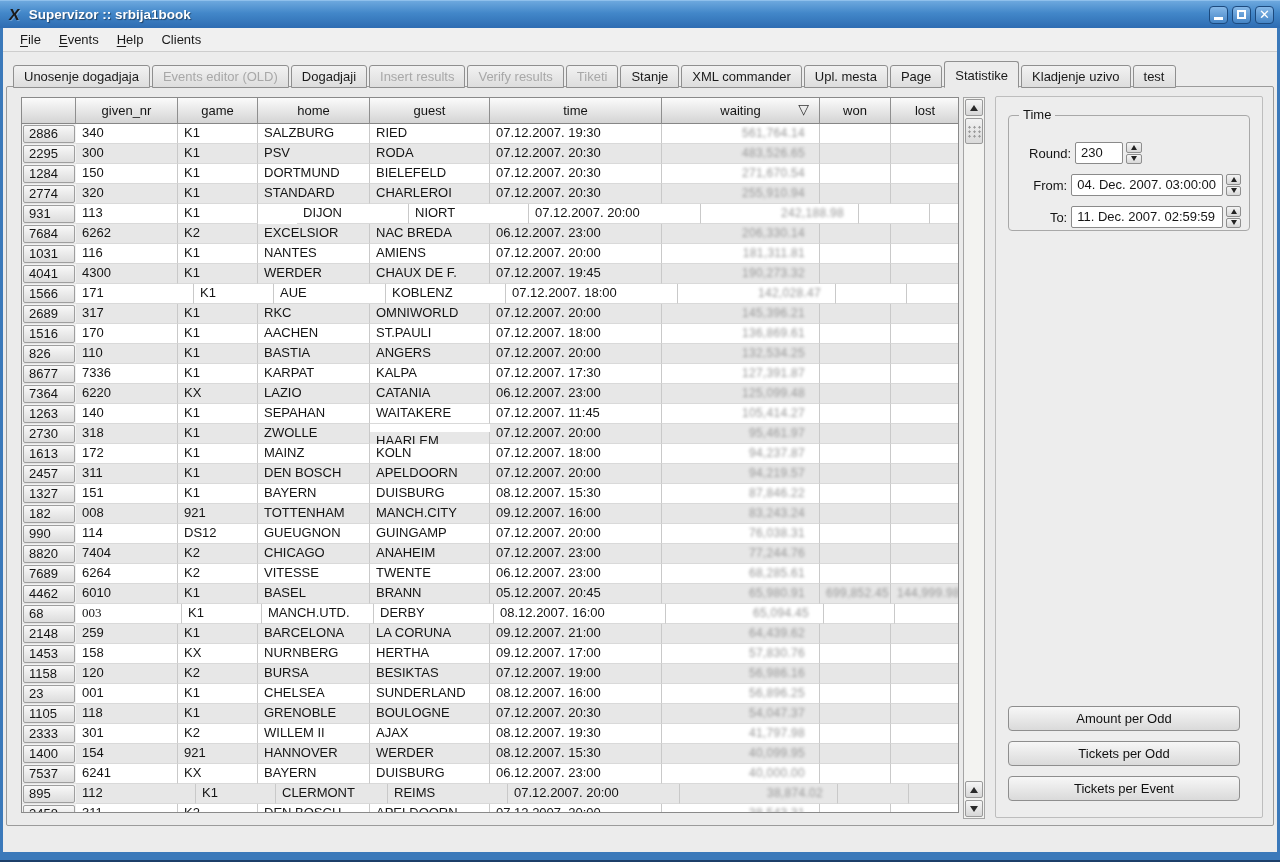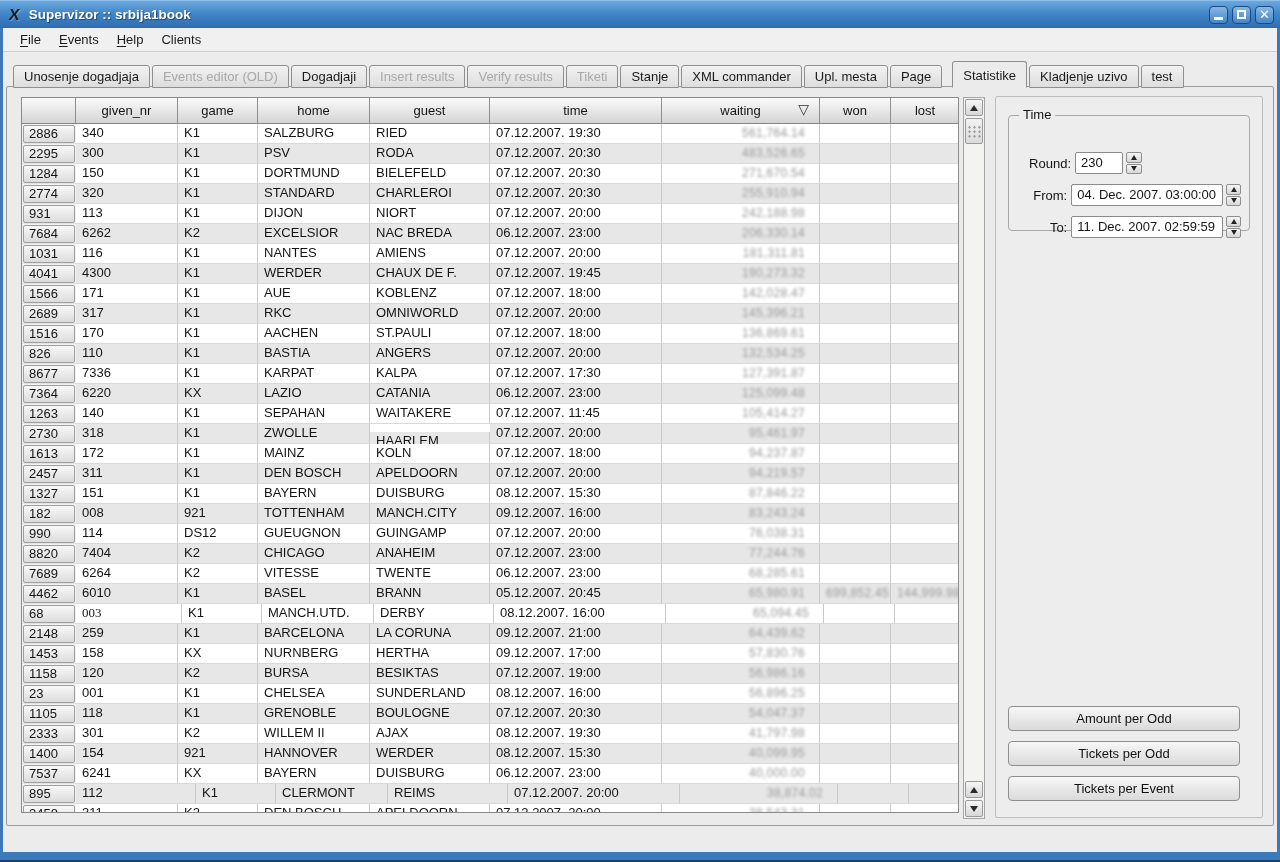--- a/index.html
+++ b/index.html
@@ -33,21 +33,21 @@
   .menu-item u { text-underline-offset:2px; }
 
   
   .tabbar { position:absolute; left:10px; top:33px; right:6px; height:27px;
     display:flex; align-items:flex-end; z-index:3; }
   .tab { height:23px; padding:3px 10px 4px; margin-right:2px; font-size:13px; white-space:nowrap;
     background:linear-gradient(#f2f2f2,#dddddd); border:1px solid #8f8f8f;
     border-radius:3px 3px 0 0; color:#1a1a1a; }
   .tab.disabled { color:#a8a8a8; }
   .tab.active { height:27px; padding-top:6px; background:#ebebeb; border-bottom:1px solid #ebebeb;
-    position:relative; z-index:4;margin-left:8px; }
+    position:relative; z-index:4; }
 
   .panel { position:absolute; left:3px; right:3px; top:58px; bottom:26px;
     border:1px solid #9b9b9b; border-radius:2px; background:#ebebeb; z-index:2; }
 
   
   .table-frame { position:absolute; left:14px; top:10px; width:938px; height:716px;
     border:1px solid #8a8a8a; background:#ffffff; overflow:hidden; }
   .thead { display:flex; height:26px; }
   .th { height:26px; background:linear-gradient(#fbfbfb,#d4d4d4); border-right:1px solid #8f8f8f;
     border-bottom:1px solid #868686; display:flex; align-items:center; justify-content:center;
@@ -236,21 +236,21 @@
               <div class="td num-right" style="width: 158px;"><span class="blur-val">255,910.94</span></div>
               <div class="td clip" style="width: 71px;"></div>
               <div class="td clip" style="width: 69px;"></div>
             </div>
             <div class="trow">
               <div class="rowhdr-wrap">
                 <div class="td-rowhdr">931</div>
               </div>
               <div class="td" style="width: 102px;">113</div>
               <div class="td" style="width: 80px;">K1</div>
-              <div class="td" style="width: 112px;">DIJON</div>
+              <div class="td" style="width: 112px; margin-left: 39px;">DIJON</div>
               <div class="td" style="width: 120px;">NIORT</div>
               <div class="td" style="width: 172px;">07.12.2007. 20:00</div>
               <div class="td num-right" style="width: 158px;"><span class="blur-val">242,188.98</span></div>
               <div class="td clip" style="width: 71px;"></div>
               <div class="td clip" style="width: 69px;"></div>
             </div>
             <div class="trow alt">
               <div class="rowhdr-wrap">
                 <div class="td-rowhdr">7684</div>
               </div>
@@ -286,21 +286,21 @@
               <div class="td" style="width: 120px;">CHAUX DE F.</div>
               <div class="td" style="width: 172px;">07.12.2007. 19:45</div>
               <div class="td num-right" style="width: 158px;"><span class="blur-val">190,273.32</span></div>
               <div class="td clip" style="width: 71px;"></div>
               <div class="td clip" style="width: 69px;"></div>
             </div>
             <div class="trow">
               <div class="rowhdr-wrap">
                 <div class="td-rowhdr">1566</div>
               </div>
-              <div class="td" style="width: 102px;">171</div>
+              <div class="td" style="width: 118px;">171</div>
               <div class="td" style="width: 80px;">K1</div>
               <div class="td" style="width: 112px;">AUE</div>
               <div class="td" style="width: 120px;">KOBLENZ</div>
               <div class="td" style="width: 172px;">07.12.2007. 18:00</div>
               <div class="td num-right" style="width: 158px;"><span class="blur-val">142,028.47</span></div>
               <div class="td clip" style="width: 71px;"></div>
               <div class="td clip" style="width: 69px;"></div>
             </div>
             <div class="trow alt">
               <div class="rowhdr-wrap">
@@ -657,21 +657,21 @@
         <div class="sb-btn">
             <span class="tri-down"></span>
           </div>
       </div>
 
       <div class="right-panel">
 
         <div class="time-group">
           <span class="time-legend">Time</span>
 
-          <div class="fieldrow" style="margin-top:36px;">
+          <div class="fieldrow" style="margin-top:26px;">
             <span class="flabel">Round:</span>
             <span class="input round">230</span>
             <span class="spin">
               <span class="spin-half">
                   <span class="t-up"></span>
                 </span>
               <span class="spin-half">
                   <span class="t-down"></span>
                 </span>
             </span>

